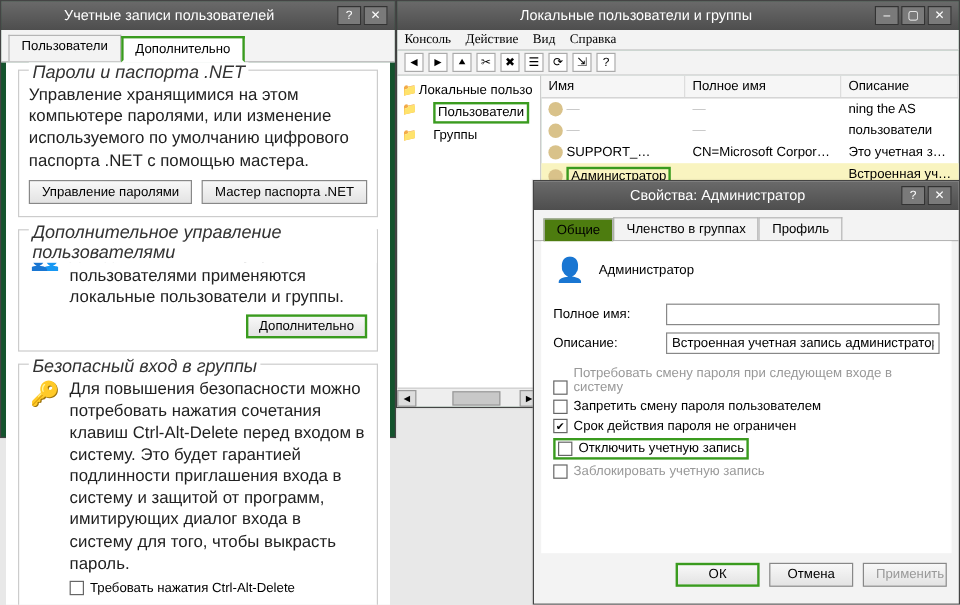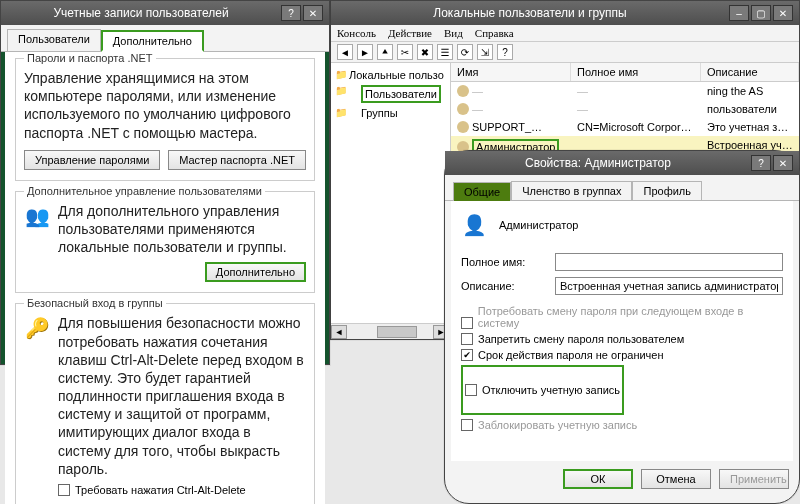--- a/index.html
+++ b/index.html
@@ -61,47 +61,47 @@
   .userrow.sel .uc-name span.lbl { border:2px solid #3a9b1f; padding:0 2px; }
   .blur { color:#bbb; font-style:italic; letter-spacing:-0.5px; }
 
   
   .win-ua { left:0; top:0; width:330px; height:365px; }
   .win-ua .tabs { display:flex; border-bottom:1px solid #b5b5b5; background:#f3f3f3; padding-top:4px; padding-left:6px; gap:0; }
   .win-ua .tab { padding:3px 10px; border:1px solid #b5b5b5; border-bottom:none; background:#f3f3f3; font-size:11px; position:relative; }
   .win-ua .tab.active { background:#fff; top:1px; border:2px solid #3a9b1f; border-bottom:2px solid #fff; }
   .win-ua .content { background:#fff; margin:0 4px 4px 4px; padding:6px 10px; }
   .groupbox { border:1px solid #ccc; padding:10px 8px 10px 8px; margin-bottom:10px; position:relative; }
-  .groupbox .legend { position:absolute; top:-7px; left:8px; background:#fff; padding:0 3px; font-size:11px; color:#333; }
+  .groupbox .legend { position:absolute; top:-7px; left:8px; background:#fff; padding:0 3px; font-size:15px; color:#333;font-style:italic; }
   .btn {
     background: linear-gradient(#f8f8f8,#e3e3e3);
     border:1px solid #888; padding:3px 10px; font-size:11px; cursor:pointer;
   }
   .btn.hl { border:2px solid #3a9b1f; padding:2px 9px; }
   .grouptext { font-size:14px; line-height:1.3; color:#222; }
   .iconcol { display:flex; gap:6px; }
   .bigicon { width:28px; height:28px; flex-shrink:0; display:flex; align-items:center; justify-content:center; font-size:20px; }
   .checkbox { display:flex; align-items:flex-end; gap:5px; margin-top:6px; font-size:11px;}
   .checkbox .box { width:12px; height:12px; border:1px solid #666; background:#fff; display:inline-flex; align-items:center; justify-content:center; font-size:9px; }
   .win-ua .footer { display:flex; justify-content:flex-end; gap:6px; padding:6px; }
   .btn.disabled { color:#999; }
 
   
-  .win-prop { left:444px; top:150px; width:356px; height:354px; background:#f3f3f3;border-radius:25px; }
+  .win-prop { left:444px; top:150px; width:356px; height:354px; background:#f3f3f3; }
   .win-prop .tabs2 { display:flex; border-bottom:1px solid #b5b5b5; padding:6px 0 0 8px; gap:0;}
   .win-prop .tab2 { padding:3px 10px; border:1px solid #b5b5b5; border-bottom:none; background:#f3f3f3; font-size:11px; }
   .win-prop .tab2.active { background:#4d7c0f; position:relative; top:1px; }
   .win-prop .pane { background:#fff; margin:0 6px; padding:10px; height:260px; }
   .formrow { display:flex; align-items:center; gap:8px; margin-bottom:6px; font-size:11px;}
   .formrow label { width:86px; }
   .formrow input[type=text] { flex:1; border:1px solid #888; padding:2px 4px; font-size:11px; }
   .checklist { margin-top:10px; }
   .checklist .checkbox { margin-top:4px; }
   .checkbox.disabled { color:#999; }
-  .checkbox.hl { border:2px solid #3a9b1f; padding:17px 2px; display:inline-flex; }
+  .checkbox.hl { border:2px solid #3a9b1f; padding:1px 2px; display:inline-flex; }
   .win-prop .footer2 { display:flex; justify-content:flex-end; gap:8px; padding:8px 10px; }
   .scrollbar { position:absolute; bottom:0; left:0; right:0; height:16px; background:#eee; border-top:1px solid #ccc; display:flex; align-items:center; }
   .scrollbar .thumb { width:40px; height:12px; background:#c8c8c8; border:1px solid #999; margin-left:30px; }
   .scrollbar .arr { width:16px; height:14px; border:1px solid #999; background:#ddd; display:flex; align-items:center; justify-content:center; font-size:9px;}
 </style>
 </head>
 <body>
 
 <div class="window win-lusers">
   <div class="titlebar">

